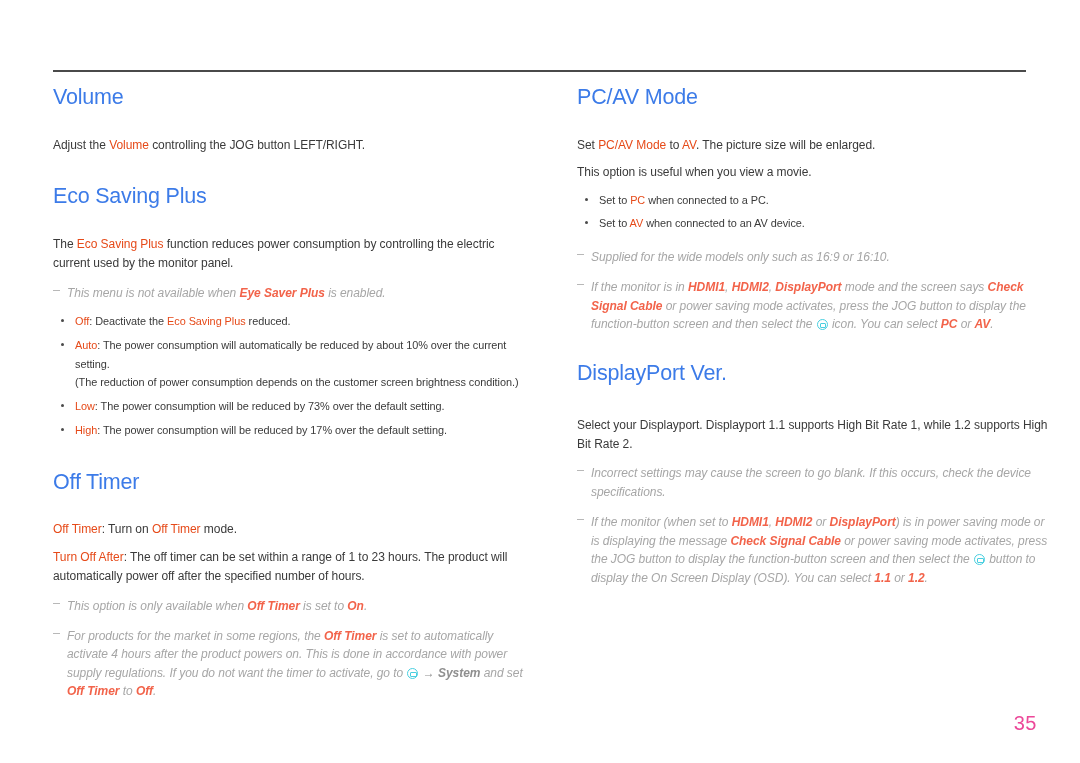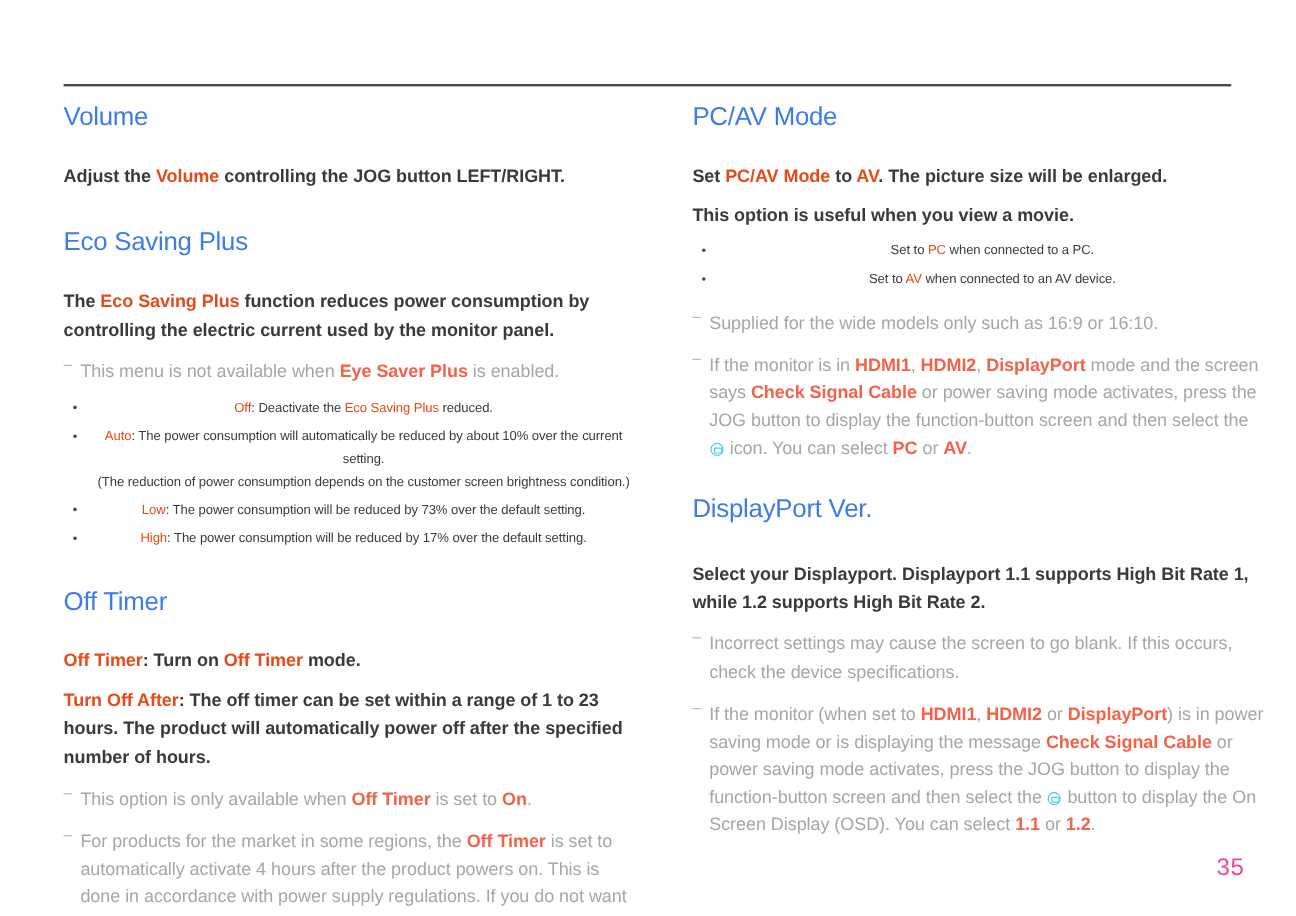--- a/index.html
+++ b/index.html
@@ -37,67 +37,66 @@
   h2.section-title {
     margin: 0;
     font-size: 21.5px;
     font-weight: 400;
     color: #3C7BE8;
     letter-spacing: -0.2px;
     line-height: 1.1;
   }
 
   .body-line {
-    font-size: 15px;
+    font-size: 12px;
     color: #3a3a3a;
     line-height: 1.62;
     margin: 0;
     letter-spacing: -0.05px;
-    font-weight: bold;
   }
   .hl { color: #E64A19; }
   .hl-b { color: #E64A19; font-weight: bold; }
   .bold { font-weight: bold; color: #3a3a3a; }
 
   
   ul.bullets {
     list-style: none;
     margin: 0; padding: 0;
   }
   ul.bullets > li {
     position: relative;
     padding-left: 22px;
     font-size: 10.9px;
     color: #3a3a3a;
     line-height: 1.72;
     margin: 0 0 5px 0;
     letter-spacing: -0.05px;
-    text-align: center;
   }
   ul.bullets > li:before {
     content: "";
     position: absolute;
     left: 8px; top: 7px;
     width: 3px; height: 3px;
     border-radius: 50%;
     background: #4a4a4a;
   }
   ul.bullets > li .cont {
     display: block;
   }
 
   
   .note {
     position: relative;
     padding-left: 14px;
-    font-size: 15px;
+    font-size: 12px;
     color: #a6a6a6;
     line-height: 1.54;
     margin: 2px 0 2px 0;
     letter-spacing: -0.05px;
+    font-style: italic;
   }
   .note:before {
     content: "";
     position: absolute;
     left: 0px; top: 6px;
     width: 7px; height: 1px;
     background: #b8b8b8;
   }
   .note .hl, .note .hl-b { color: #F2634A; }
   .note .bold { color: #8f8f8f; font-weight: bold; }

